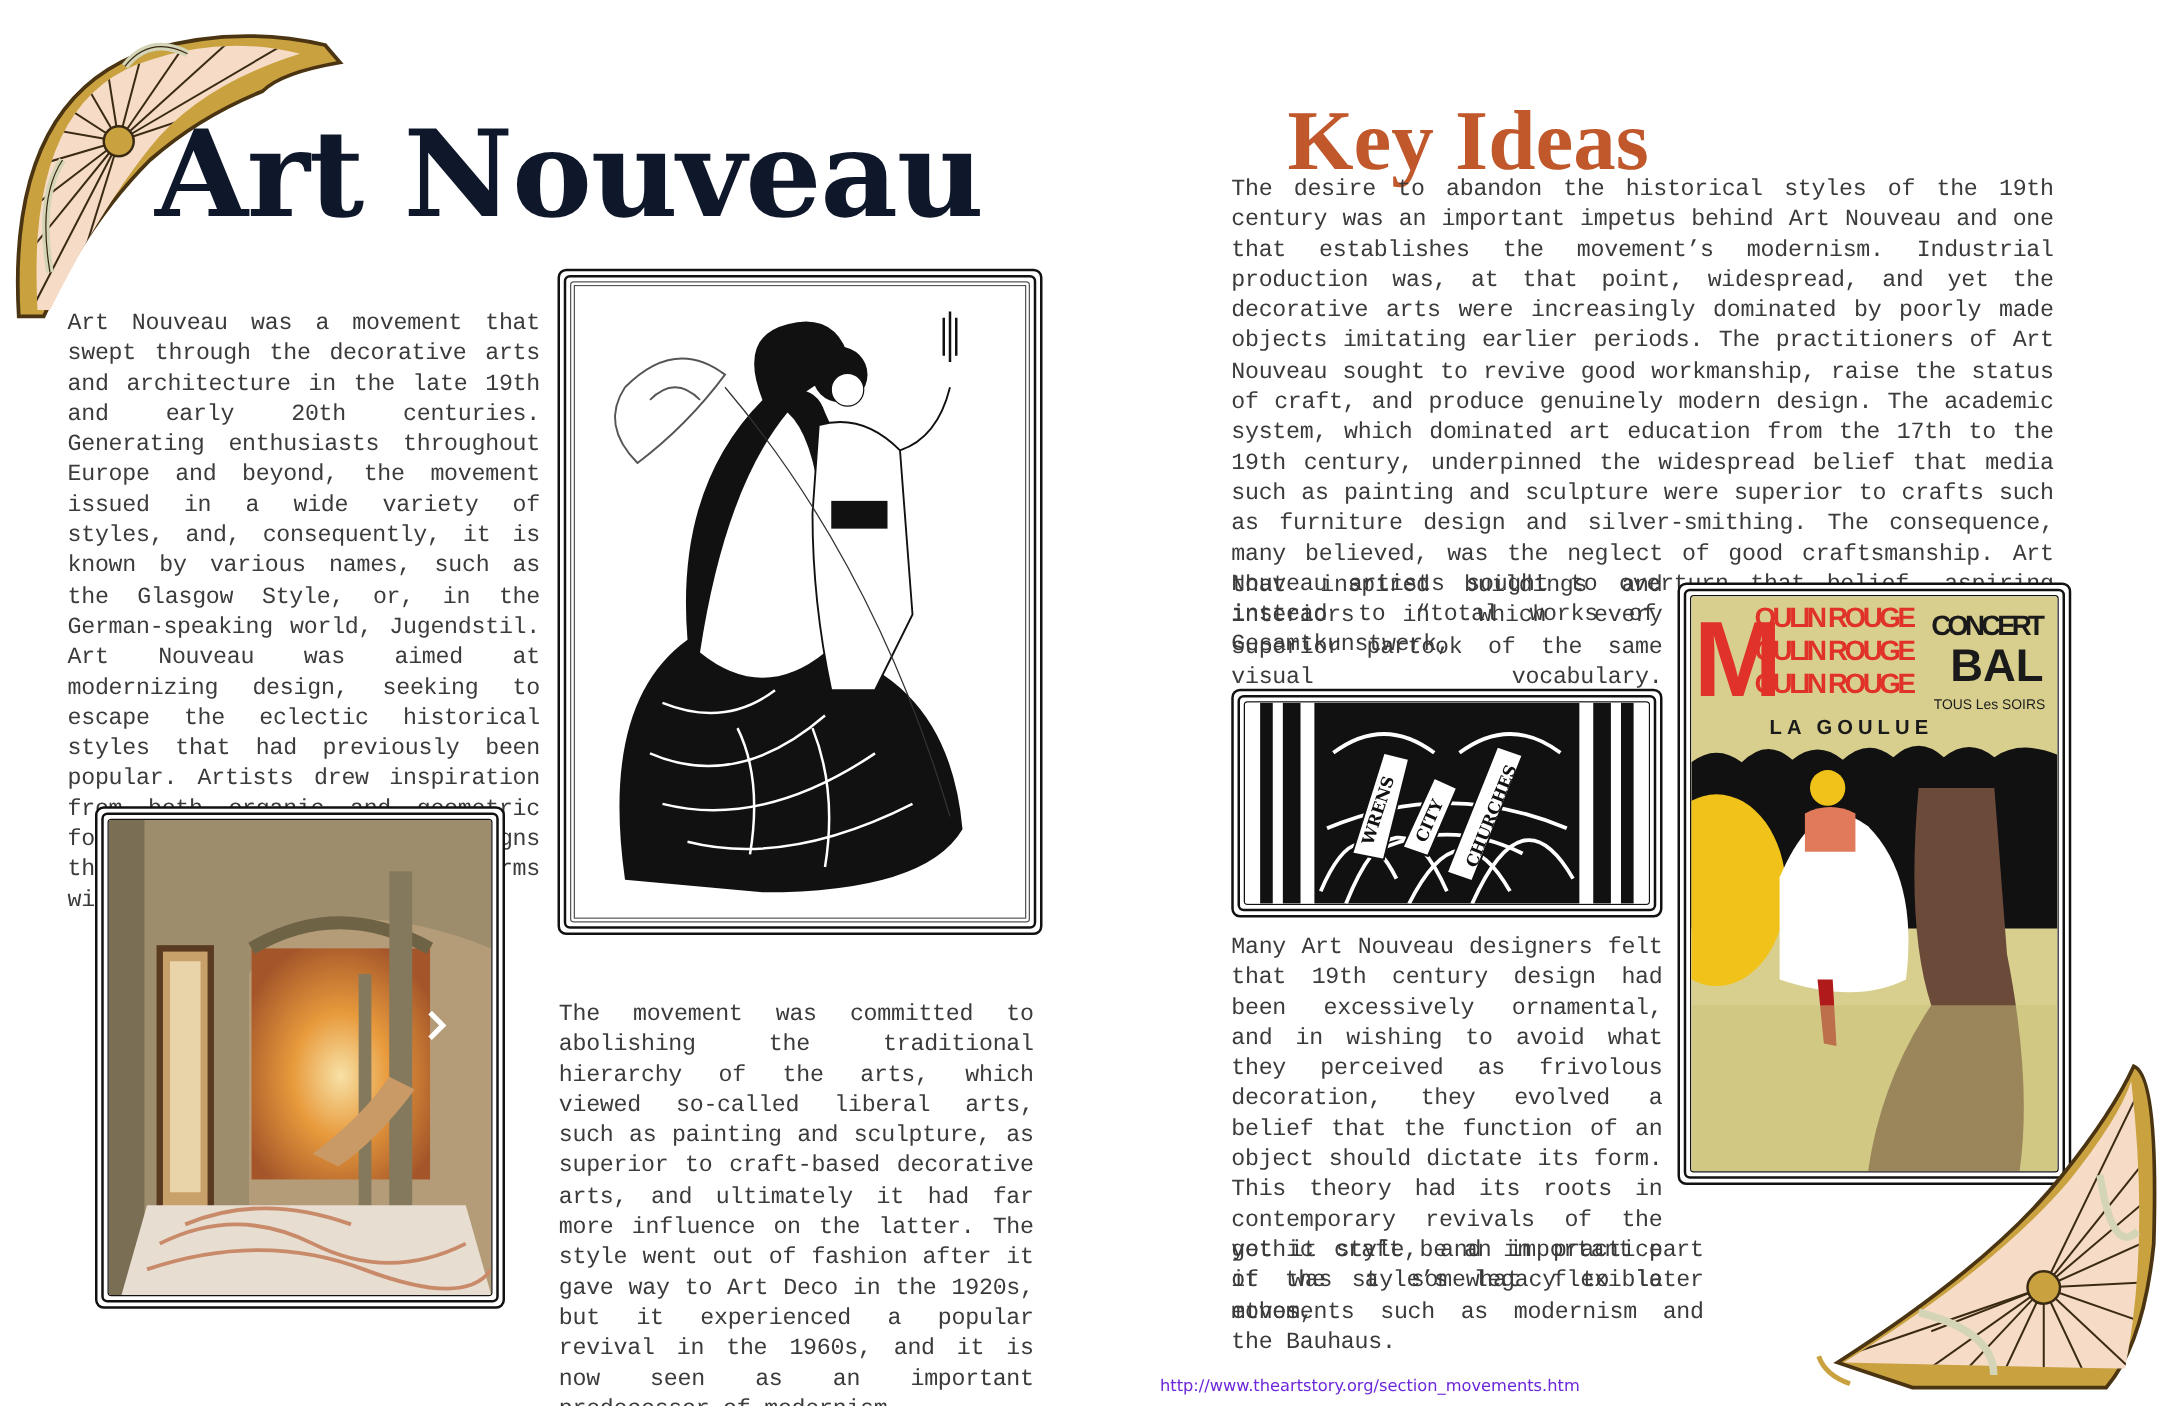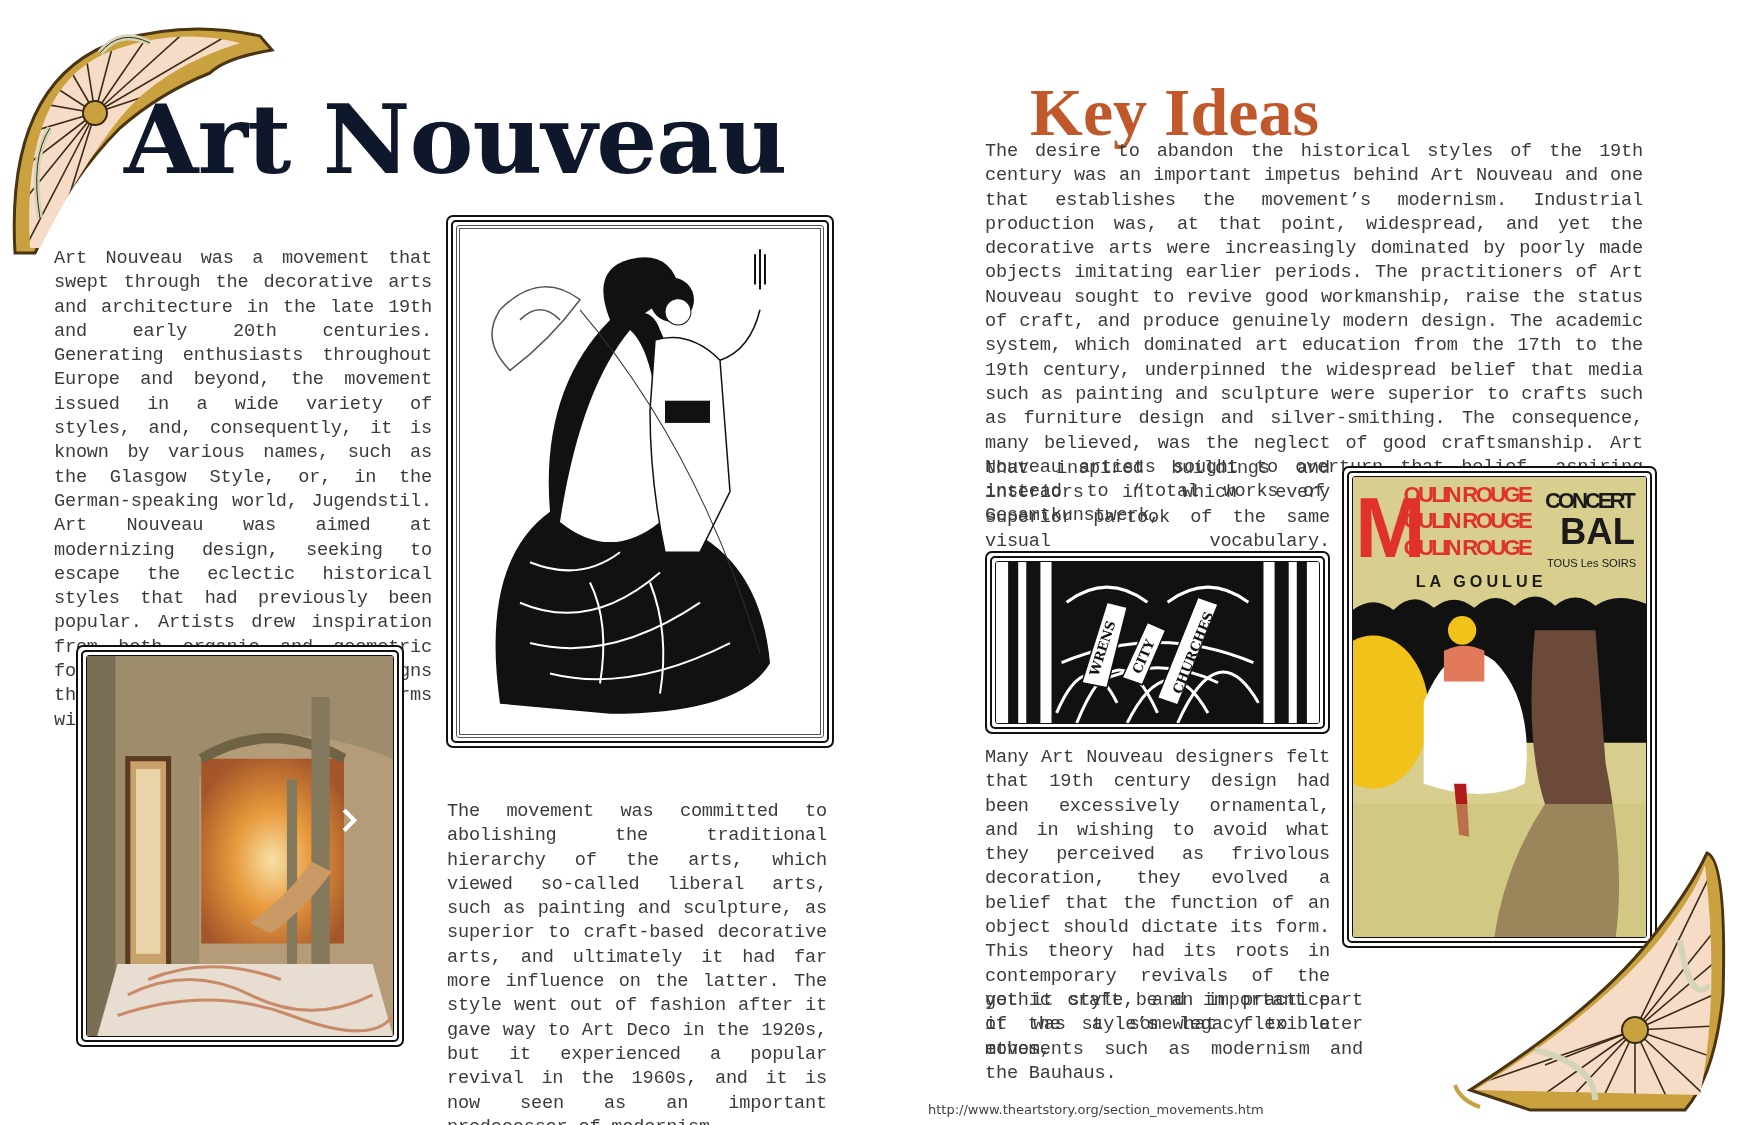--- a/index.html
+++ b/index.html
@@ -5,21 +5,21 @@
   html,body{margin:0;padding:0;background:#fff;}
   body{width:1739px;height:1125px;position:relative;overflow:hidden;font-family:"DejaVu Sans",sans-serif;color:#3a3a3a;}
   .abs{position:absolute;}
   .title{font-family:"DejaVu Serif",serif;font-weight:bold;color:#0f172a;font-size:96px;letter-spacing:-1px;line-height:1;}
   .key{font-family:"Liberation Serif",serif;font-weight:bold;color:#c0582b;font-size:68px;line-height:1;}
   .body{font-family:Liberation Mono, monospace;font-weight:200;font-size:18.6px;line-height:24.3px;text-align:justify;color:#3b3b3b;letter-spacing:-0.2px;}
   .body p{margin:0;}
   .frame{position:absolute;border:2px solid #111;border-radius:7px;padding:3px;background:#fff;box-sizing:border-box;}
   .frame .f2{border:2px solid #111;border-radius:5px;padding:3px;height:100%;box-sizing:border-box;}
   .frame .f3{border:1.5px solid #111;border-radius:3px;height:100%;box-sizing:border-box;overflow:hidden;position:relative;}
-  .url{font-family:"DejaVu Sans",sans-serif;font-size:13px;color:#404040;}
+  .url{font-family:"DejaVu Sans",sans-serif;font-size:13px;color:#6d28d9;}
 </style>
 </head>
 <body>
 
 <svg class="abs" style="left:10px;top:18px" width="290" height="240" viewBox="0 0 290 240">
   <defs>
     <clipPath id="fan1">
         <path d="M20 230 Q10 60 110 30 Q170 10 230 25 Q150 50 110 100 Q70 150 30 230 Z"></path>
       </clipPath>
   </defs>

